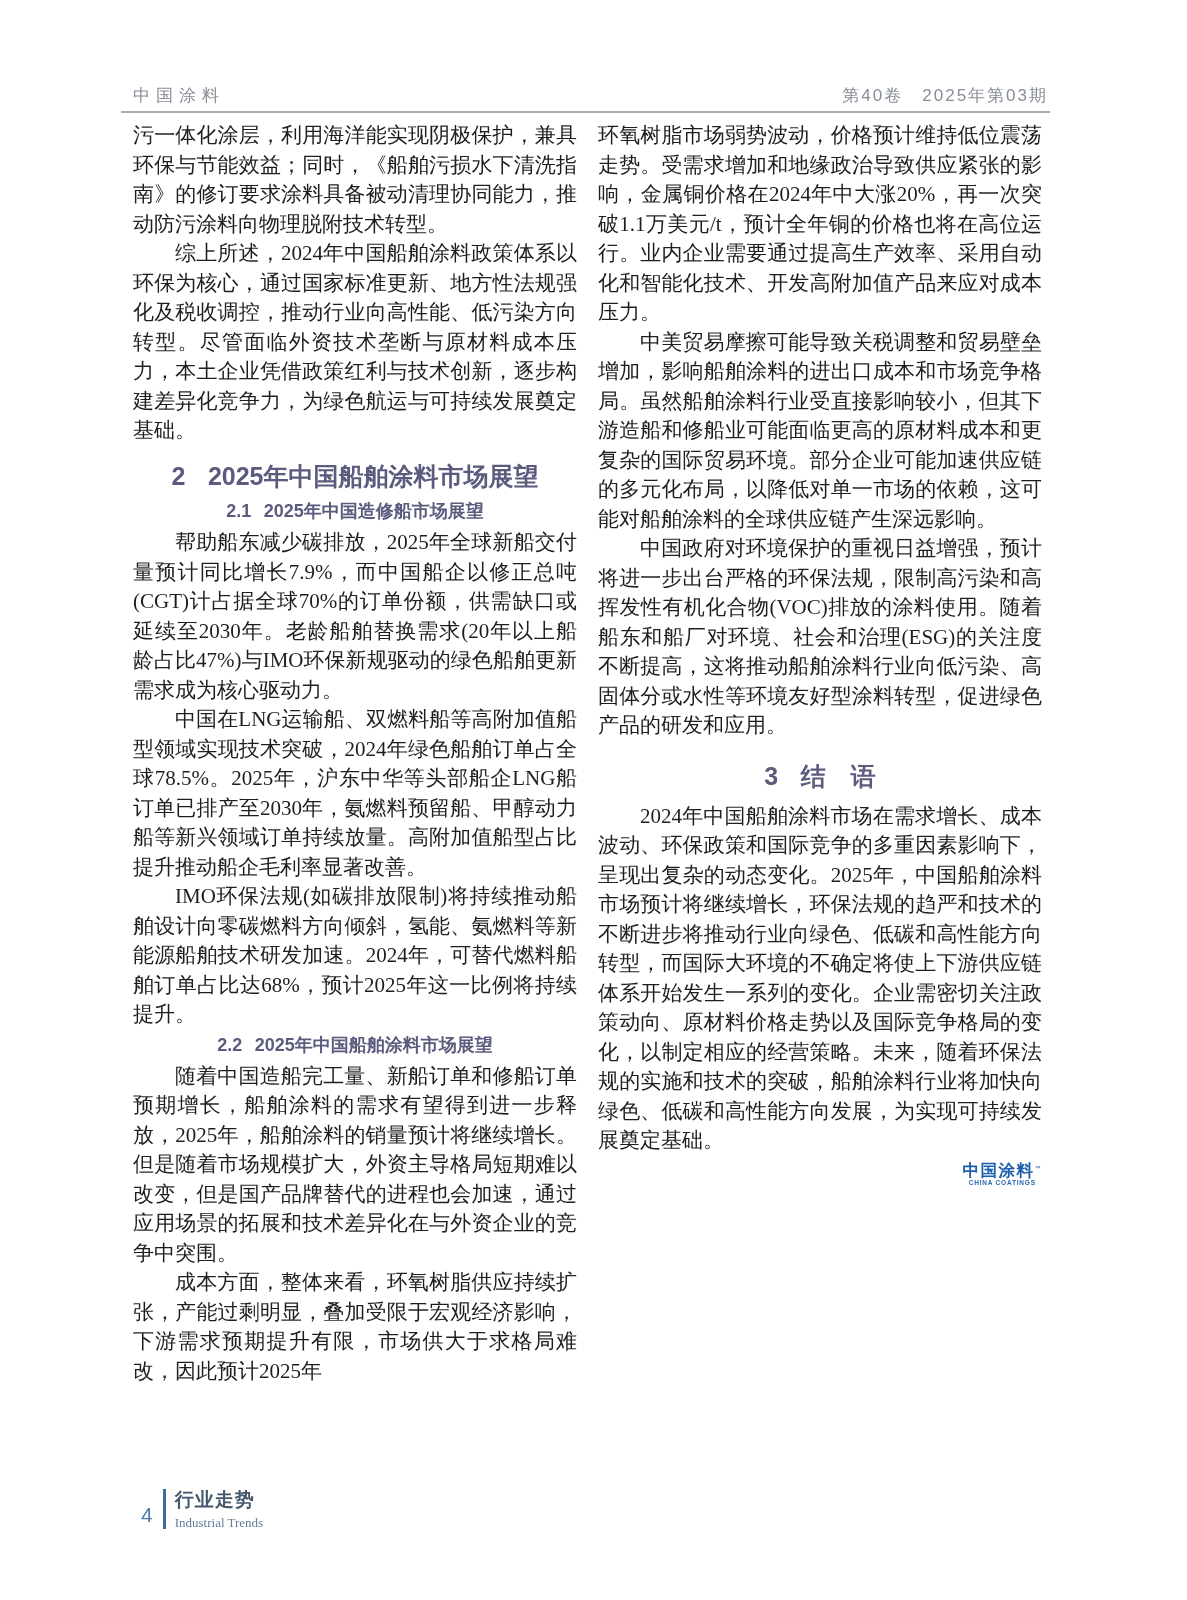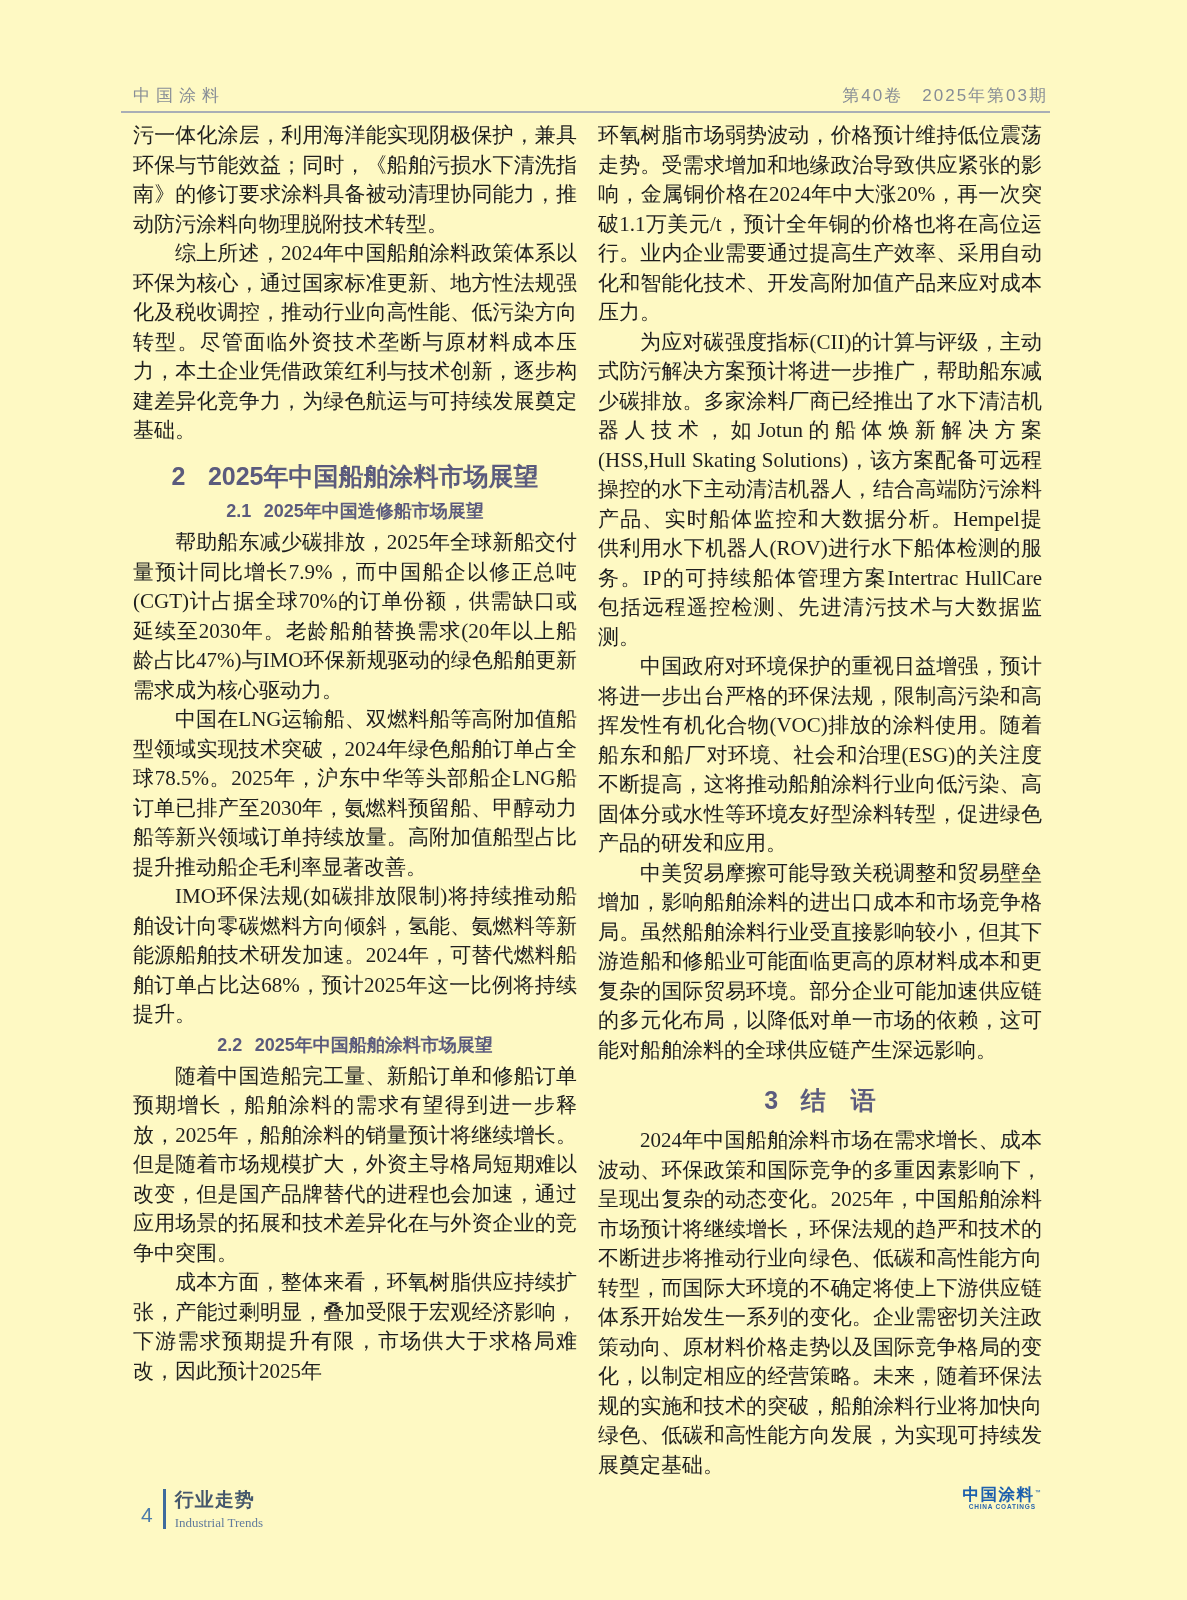--- a/index.html
+++ b/index.html
@@ -1,17 +1,17 @@
 <!DOCTYPE html>
 <html lang="zh"><head>
 <meta charset="utf-8">
 <style>
   html,body{margin:0;padding:0;background:#e8e8e8;}
   .page{
-    position:relative;width:1187px;height:1600px;background:#fef9c3;
+    position:relative;width:1187px;height:1600px;background:#ffffff;
     margin:0 auto;overflow:hidden;
     font-family:"Liberation Serif","DejaVu Serif",serif;
   }
   
   .page-header{
     position:absolute;top:84px;left:133px;width:915px;
     display:flex;justify-content:space-between;align-items:baseline;
     font-family:"Liberation Sans","DejaVu Sans",sans-serif;
     font-size:17px;color:#878d96;
   }
@@ -94,23 +94,22 @@
 
     <div class="sec-h2">
       <span class="h-num">2.2</span><span>2025年中国船舶涂料市场展望</span>
     </div>
     <p>随着中国造船完工量、新船订单和修船订单预期增长，船舶涂料的需求有望得到进一步释放，2025年，船舶涂料的销量预计将继续增长。但是随着市场规模扩大，外资主导格局短期难以改变，但是国产品牌替代的进程也会加速，通过应用场景的拓展和技术差异化在与外资企业的竞争中突围。</p>
     <p>成本方面，整体来看，环氧树脂供应持续扩张，产能过剩明显，叠加受限于宏观经济影响，下游需求预期提升有限，市场供大于求格局难改，因此预计2025年</p>
   </section>
 
   <section class="col col-right">
     <p class="cont">环氧树脂市场弱势波动，价格预计维持低位震荡走势。受需求增加和地缘政治导致供应紧张的影响，金属铜价格在2024年中大涨20%，再一次突破1.1万美元/t，预计全年铜的价格也将在高位运行。业内企业需要通过提高生产效率、采用自动化和智能化技术、开发高附加值产品来应对成本压力。</p>
-    <p>为应对碳强度指标(CII)的计算与评级，主动式防污解决方案预计将进一步推广，帮助船东减少碳排放。多家涂料厂商已经推出了水下清洁机器人技术，如Jotun的船体焕新解决方案(HSS,Hull Skating Solutions)，该方案配备可远程操控的水下主动清洁机器人，结合高端防污涂料产品、实时船体监控和大数据分析。Hempel提供利用水下机器人(ROV)进行水下船体检测的服务。IP的可持续船体管理方案Intertrac HullCare包括远程遥控检测、先进清污技术与大数据监测。</p>
+    <p>中美贸易摩擦可能导致关税调整和贸易壁垒增加，影响船舶涂料的进出口成本和市场竞争格局。虽然船舶涂料行业受直接影响较小，但其下游造船和修船业可能面临更高的原材料成本和更复杂的国际贸易环境。部分企业可能加速供应链的多元化布局，以降低对单一市场的依赖，这可能对船舶涂料的全球供应链产生深远影响。</p>
     <p>中国政府对环境保护的重视日益增强，预计将进一步出台严格的环保法规，限制高污染和高挥发性有机化合物(VOC)排放的涂料使用。随着船东和船厂对环境、社会和治理(ESG)的关注度不断提高，这将推动船舶涂料行业向低污染、高固体分或水性等环境友好型涂料转型，促进绿色产品的研发和应用。</p>
-    <p>中美贸易摩擦可能导致关税调整和贸易壁垒增加，影响船舶涂料的进出口成本和市场竞争格局。虽然船舶涂料行业受直接影响较小，但其下游造船和修船业可能面临更高的原材料成本和更复杂的国际贸易环境。部分企业可能加速供应链的多元化布局，以降低对单一市场的依赖，这可能对船舶涂料的全球供应链产生深远影响。</p>
 
     <div class="sec-h1 conclusion">
       <span class="h-num">3</span><span>结　语</span>
     </div>
     <p>2024年中国船舶涂料市场在需求增长、成本波动、环保政策和国际竞争的多重因素影响下，呈现出复杂的动态变化。2025年，中国船舶涂料市场预计将继续增长，环保法规的趋严和技术的不断进步将推动行业向绿色、低碳和高性能方向转型，而国际大环境的不确定将使上下游供应链体系开始发生一系列的变化。企业需密切关注政策动向、原材料价格走势以及国际竞争格局的变化，以制定相应的经营策略。未来，随着环保法规的实施和技术的突破，船舶涂料行业将加快向绿色、低碳和高性能方向发展，为实现可持续发展奠定基础。</p>
 
     <div class="logo-wrap">
       <div class="logo">
         <div class="logo-cn"><span>中国涂料</span><span class="logo-tm">™</span></div>
         <div class="logo-en">CHINA COATINGS</div>

